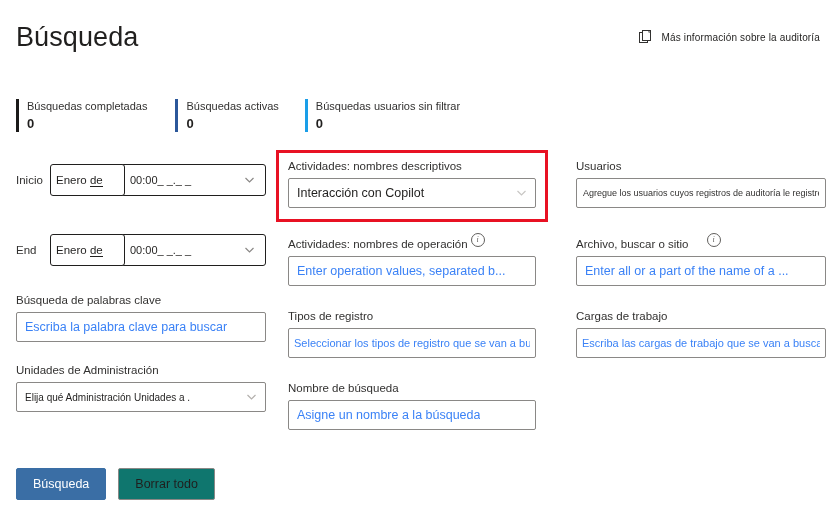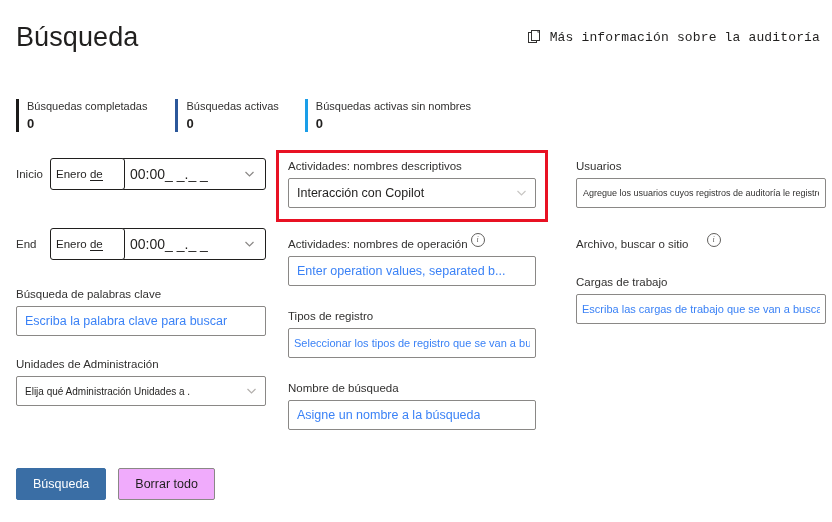--- a/index.html
+++ b/index.html
@@ -31,25 +31,24 @@
     position: absolute;
     right: 12px;
     top: 30px;
     display: flex;
     align-items: center;
     gap: 7px;
     text-decoration: none;
     cursor: pointer;
   }
   .help-link .label {
-    font-size: 13px;
+    font-size: 10px;
     color: #201f1e;
     white-space: nowrap;
     letter-spacing: 0.15px;
-    font-family: Liberation Mono, monospace;
   }
   .doc-icon {
     width: 15px;
     height: 15px;
     position: relative;
     flex: none;
   }
   .doc-icon svg { display:block; }
 
   
@@ -200,21 +199,21 @@
     box-sizing: border-box;
     height: 32px;
     flex: 1;
     margin-left: -6px;
     border: 1px solid #201f1e;
     border-radius: 3px;
     background: transparent;
     display: flex;
     align-items: center;
     padding: 0 8px 0 10px;
-    font-size: 14px;
+    font-size: 11px;
     color: #201f1e;
     position: relative;
     white-space: nowrap;
     cursor: text;
   }
   .time-box .chev { right: 10px; }
 
   
   .highlight-box {
     position: absolute;
@@ -247,21 +246,21 @@
     align-items: center;
     justify-content: center;
     cursor: pointer;
   }
   .btn-primary {
     background: #3a6ea5;
     color: #ffffff;
     border: 1px solid #3a6ea5;
   }
   .btn-secondary {
-    background: #f0abfc;
+    background: #0f766e;
     color: #201f1e;
     border: 1px solid #8a8886;
   }
 </style>
 </head>
 <body>
 
 <div class="page-title">Búsqueda</div>
 
 <a class="help-link">
@@ -289,32 +288,32 @@
     <div class="bar" style="background:#2b579a;"></div>
     <div class="body">
       <div class="title">Búsquedas activas</div>
       <div class="value">0</div>
     </div>
   </div>
 
   <div class="stat">
     <div class="bar" style="background:#1a9ee8;"></div>
     <div class="body">
-      <div class="title">Búsquedas activas sin nombres</div>
+      <div class="title">Búsquedas usuarios sin filtrar</div>
       <div class="value">0</div>
     </div>
   </div>
 
 </div>
 
 <div class="col col-1">
 
   <div class="field-block" style="margin-bottom:6px;">
 
-    <div class="date-row" style="">
+    <div class="date-row" style="margin-top:6px;">
       <div class="rowlabel">Inicio</div>
       <div class="date-box">
         <span>Enero</span>&nbsp;<span class="u">de</span>
       </div>
       <div class="time-box">
         <span>00:00_ _._ _</span>
         <span class="chev">
           <svg width="11" height="11" viewBox="0 0 11 11">
               <path d="M1.5 3.5 L5.5 7.5 L9.5 3.5" fill="none" stroke="#8a8886" stroke-width="1.2"></path>
             </svg>
@@ -406,20 +405,23 @@
     <div class="input" style="padding:0 6px;">
       <span class="ph tight">Agregue los usuarios cuyos registros de auditoría le registren .</span>
     </div>
   </div>
 
   <div class="field-block" style="margin-top:28px;">
     <div class="field-label">
       <span>Archivo, buscar o sitio</span>
       <span class="info-icon spaced">i</span>
     </div>
+    <div class="input">
+      <span class="ph">Enter all or a part of the name of a ...</span>
+    </div>
   </div>
 
   <div class="field-block" style="margin-top:22px;">
     <div class="field-label">Cargas de trabajo</div>
     <div class="input" style="padding:0 5px;">
       <span class="ph sm">Escriba las cargas de trabajo que se van a buscar</span>
     </div>
   </div>
 
 </div>

